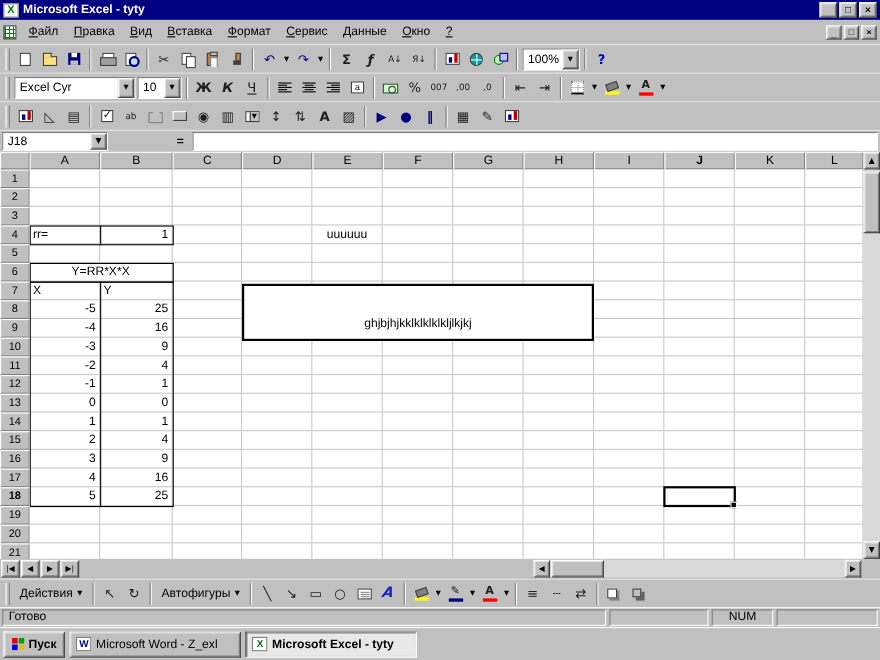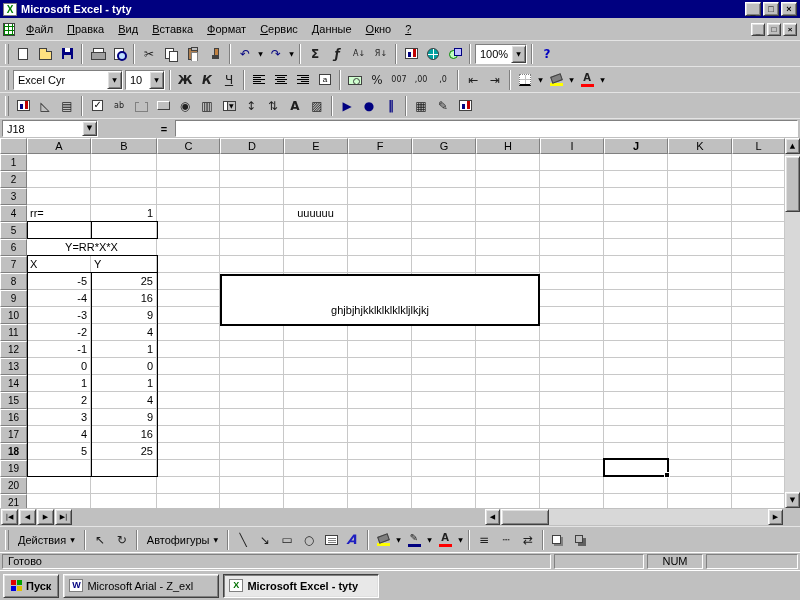--- a/index.html
+++ b/index.html
@@ -118,21 +118,21 @@
 .hdr{background:#c0c0c0;border:1px solid;border-color:#fff #808080 #808080 #fff}
 .corner{position:absolute;left:0;top:0;width:27px;height:16px}
 .col-headers{position:absolute;left:27px;top:0;width:758px;height:16px;display:flex}
 .col-h{height:16px;text-align:center;line-height:14px;flex:none}
 .row-headers{position:absolute;left:0;top:16px;width:27px;height:354px;overflow:hidden}
 .row-h{height:17px;text-align:center;line-height:15px;font-size:10px}
 .col-h.sel,.row-h.sel{font-weight:bold}
 .cells{position:absolute;left:27px;top:16px;width:758px;height:354px;background:#fff;overflow:hidden}
 .grid-row{display:flex;height:17px}
 .gcell{height:17px;border-right:1px solid #c8c8c8;border-bottom:1px solid #c8c8c8;font-size:11px;line-height:16px;padding:0 3px;white-space:nowrap;overflow:hidden;flex:none}
-.overlays{position:absolute;left:0;top:16px;width:100%;height:100%;pointer-events:none}
+.overlays{position:absolute;left:0;top:0;width:100%;height:100%;pointer-events:none}
 .obox{position:absolute;border:1px solid #000}
 .ovline{position:absolute;width:1px;background:#000}
 .b1{left:0;top:51px;width:131px;height:18px}
 .v1{left:64px;top:51px;height:18px}
 .b2{left:0;top:85px;width:131px;height:18px}
 .b3{left:0;top:102px;width:131px;height:205px}
 .v3{left:64px;top:102px;height:205px}
 .sheet-textbox{position:absolute;left:193px;top:104px;width:320px;height:52px;background:#fff;border:2px solid #000;pointer-events:auto}
 .stb-text{position:absolute;left:0;right:0;bottom:8px;text-align:center;font-size:11px}
 .selection{position:absolute;left:576px;top:288px;width:66px;height:19px;border:2px solid #000}
@@ -930,20 +930,20 @@
         <i></i>
         <i></i>
         <i></i>
         <i></i>
       </span>
     <span>Пуск</span>
   </span>
   <span id="task-buttons" class="task-buttons">
       <span class="task-btn btn3d">
         <span class="file-badge word">W</span>
-        <span class="task-label">Microsoft Arial - Z_exl</span>
+        <span class="task-label">Microsoft Word - Z_exl</span>
       </span>
       <span class="task-btn btn3d active">
         <span class="file-badge excel">X</span>
         <span class="task-label">Microsoft Excel - tyty</span>
       </span>
     </span>
 </div>
 
 </body></html>

